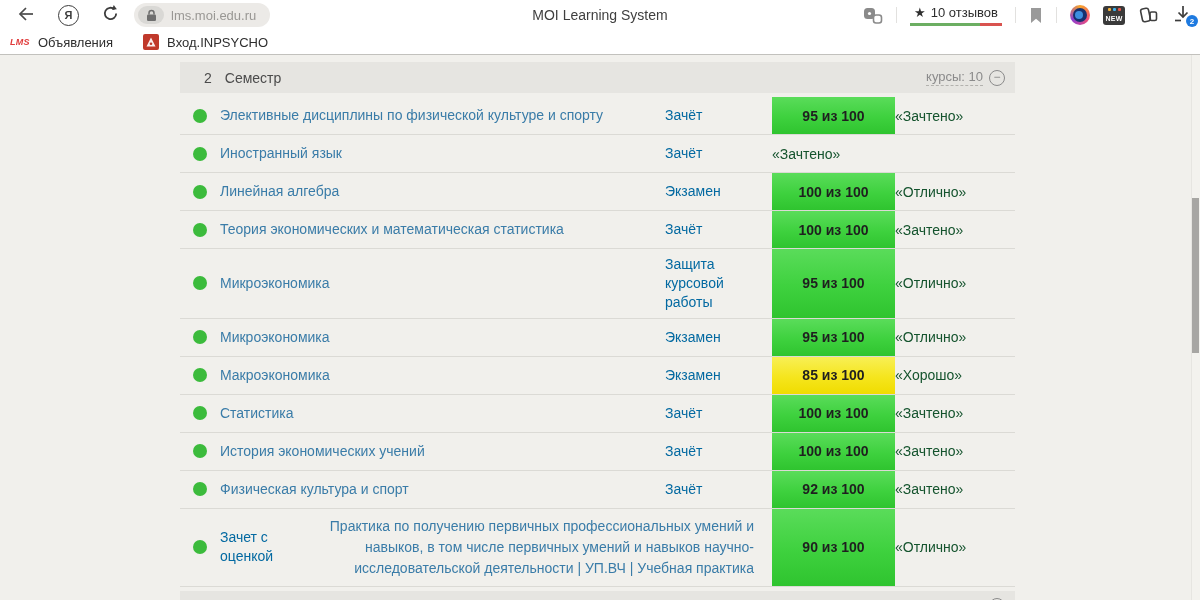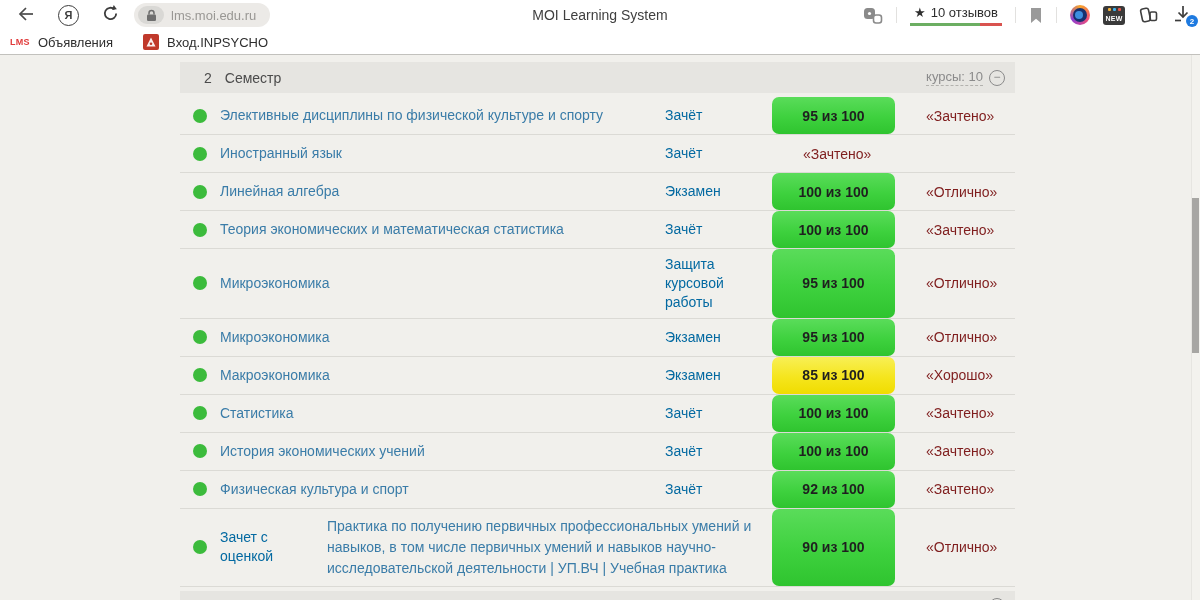--- a/index.html
+++ b/index.html
@@ -41,21 +41,21 @@
   .ext-new .d1{background:#f3b23a}.ext-new .d2{background:#3db4f0}.ext-new .d3{background:#e8584b}
   .ext-new .new-text { color:#fff; font-size:7px; font-weight:bold; line-height:1; padding-bottom:2.5px; letter-spacing:0.3px; }
   .download-wrap { position:relative; width:22px; height:22px; cursor:pointer; }
   .dl-badge { position:absolute; right:-4px; bottom:-1px; min-width:12px; height:12px; border-radius:7px;
               background:#1e7ae0; color:#fff; font-size:8px; font-weight:bold;
               display:flex; align-items:center; justify-content:center; padding:0 2px; }
 
   .bookmarks { height:24px; display:flex; align-items:center; gap:30px; padding-left:10px; background:#fff; }
   .bm-item { display:flex; align-items:center; gap:8px; cursor:pointer; }
   .bm-label { font-size:13px; color:#2e2e2e; }
-  .lms-fav { color:#e03a3a; font-weight:bold; font-size:9px; letter-spacing:0.3px; }
+  .lms-fav { color:#e03a3a; font-weight:bold; font-size:9px; letter-spacing:0.3px;font-style:italic; }
   .psy-fav { width:16px; height:16px; background:#c0392b; border-radius:2px;
              display:flex; align-items:center; justify-content:center; }
 
   
   .page { position:relative; height:545px; }
   .content { position:absolute; left:180px; top:7px; width:835px; }
 
   .section-header { height:31px; background:#e6e5e1; display:flex; align-items:center;
                     padding:0 10px 0 24px; color:#4b4b4b; font-size:14px; }
   .section-num { margin-right:13px; }
@@ -65,29 +65,29 @@
   .circle-btn { width:16px; height:16px; border:1.4px solid #8b8b8b; border-radius:50%;
                 display:flex; align-items:center; justify-content:center;
                 color:#8b8b8b; font-size:12px; line-height:1; cursor:pointer; padding-bottom:1px; }
   .section-header.bottom { margin-top:4px; }
 
   .rows { margin-top:4px; }
   .row { display:flex; align-items:stretch; border-bottom:1px solid #dbdad5; min-height:38px; }
   .cell { display:flex; align-items:center; }
   .cell-dot { width:40px; padding-left:13px; flex:none; }
   .dot { width:14px; height:14px; border-radius:50%; background:#3cbb3c; }
-  .cell-name { width:445px; flex:none; padding:7px 18px 7px 0; font-size:14px; }
+  .cell-name { width:445px; flex:none; padding:7px 18px 7px 0; font-size:14px;text-align:right; }
   .cell-name a { color:#3a7ca8; text-decoration:none; line-height:1.5; cursor:pointer; }
   .cell-type { width:107px; flex:none; color:#0369a1; font-size:14px; line-height:1.35; padding:6px 4px 6px 0; }
   .cell-badge { width:123px; flex:none; justify-content:center; font-size:14px;
-                font-weight:bold; color:#1f1f1f;border-radius:7px; }
+                font-weight:bold; color:#1f1f1f; }
   .badge-green  { background:linear-gradient(180deg,#5adc5a 0%,#3ed13e 55%,#2fc42f 100%); }
   .badge-gray   { background:linear-gradient(180deg,#f8f8f7 0%,#e2e1df 55%,#d0cfcd 100%); }
   .badge-yellow { background:linear-gradient(180deg,#f8ef55 0%,#f5e51d 55%,#f0dc00 100%); }
-  .cell-grade { flex:1; padding-left:31px; color:#7f1d1d; font-size:14px; }
+  .cell-grade { flex:1; padding-left:0; color:#14532d; font-size:14px; }
 
   .scroll-track { position:absolute; right:0; top:0; width:9px; height:545px;
                   background:#f3f2ee; border-left:1px solid #e6e5e1; }
   .scroll-thumb { position:absolute; right:1px; top:143px; width:7px; height:155px;
                   background:#a7a6a3; cursor:pointer; }
 </style>
 </head>
 <body>
 
 <div class="chrome">

